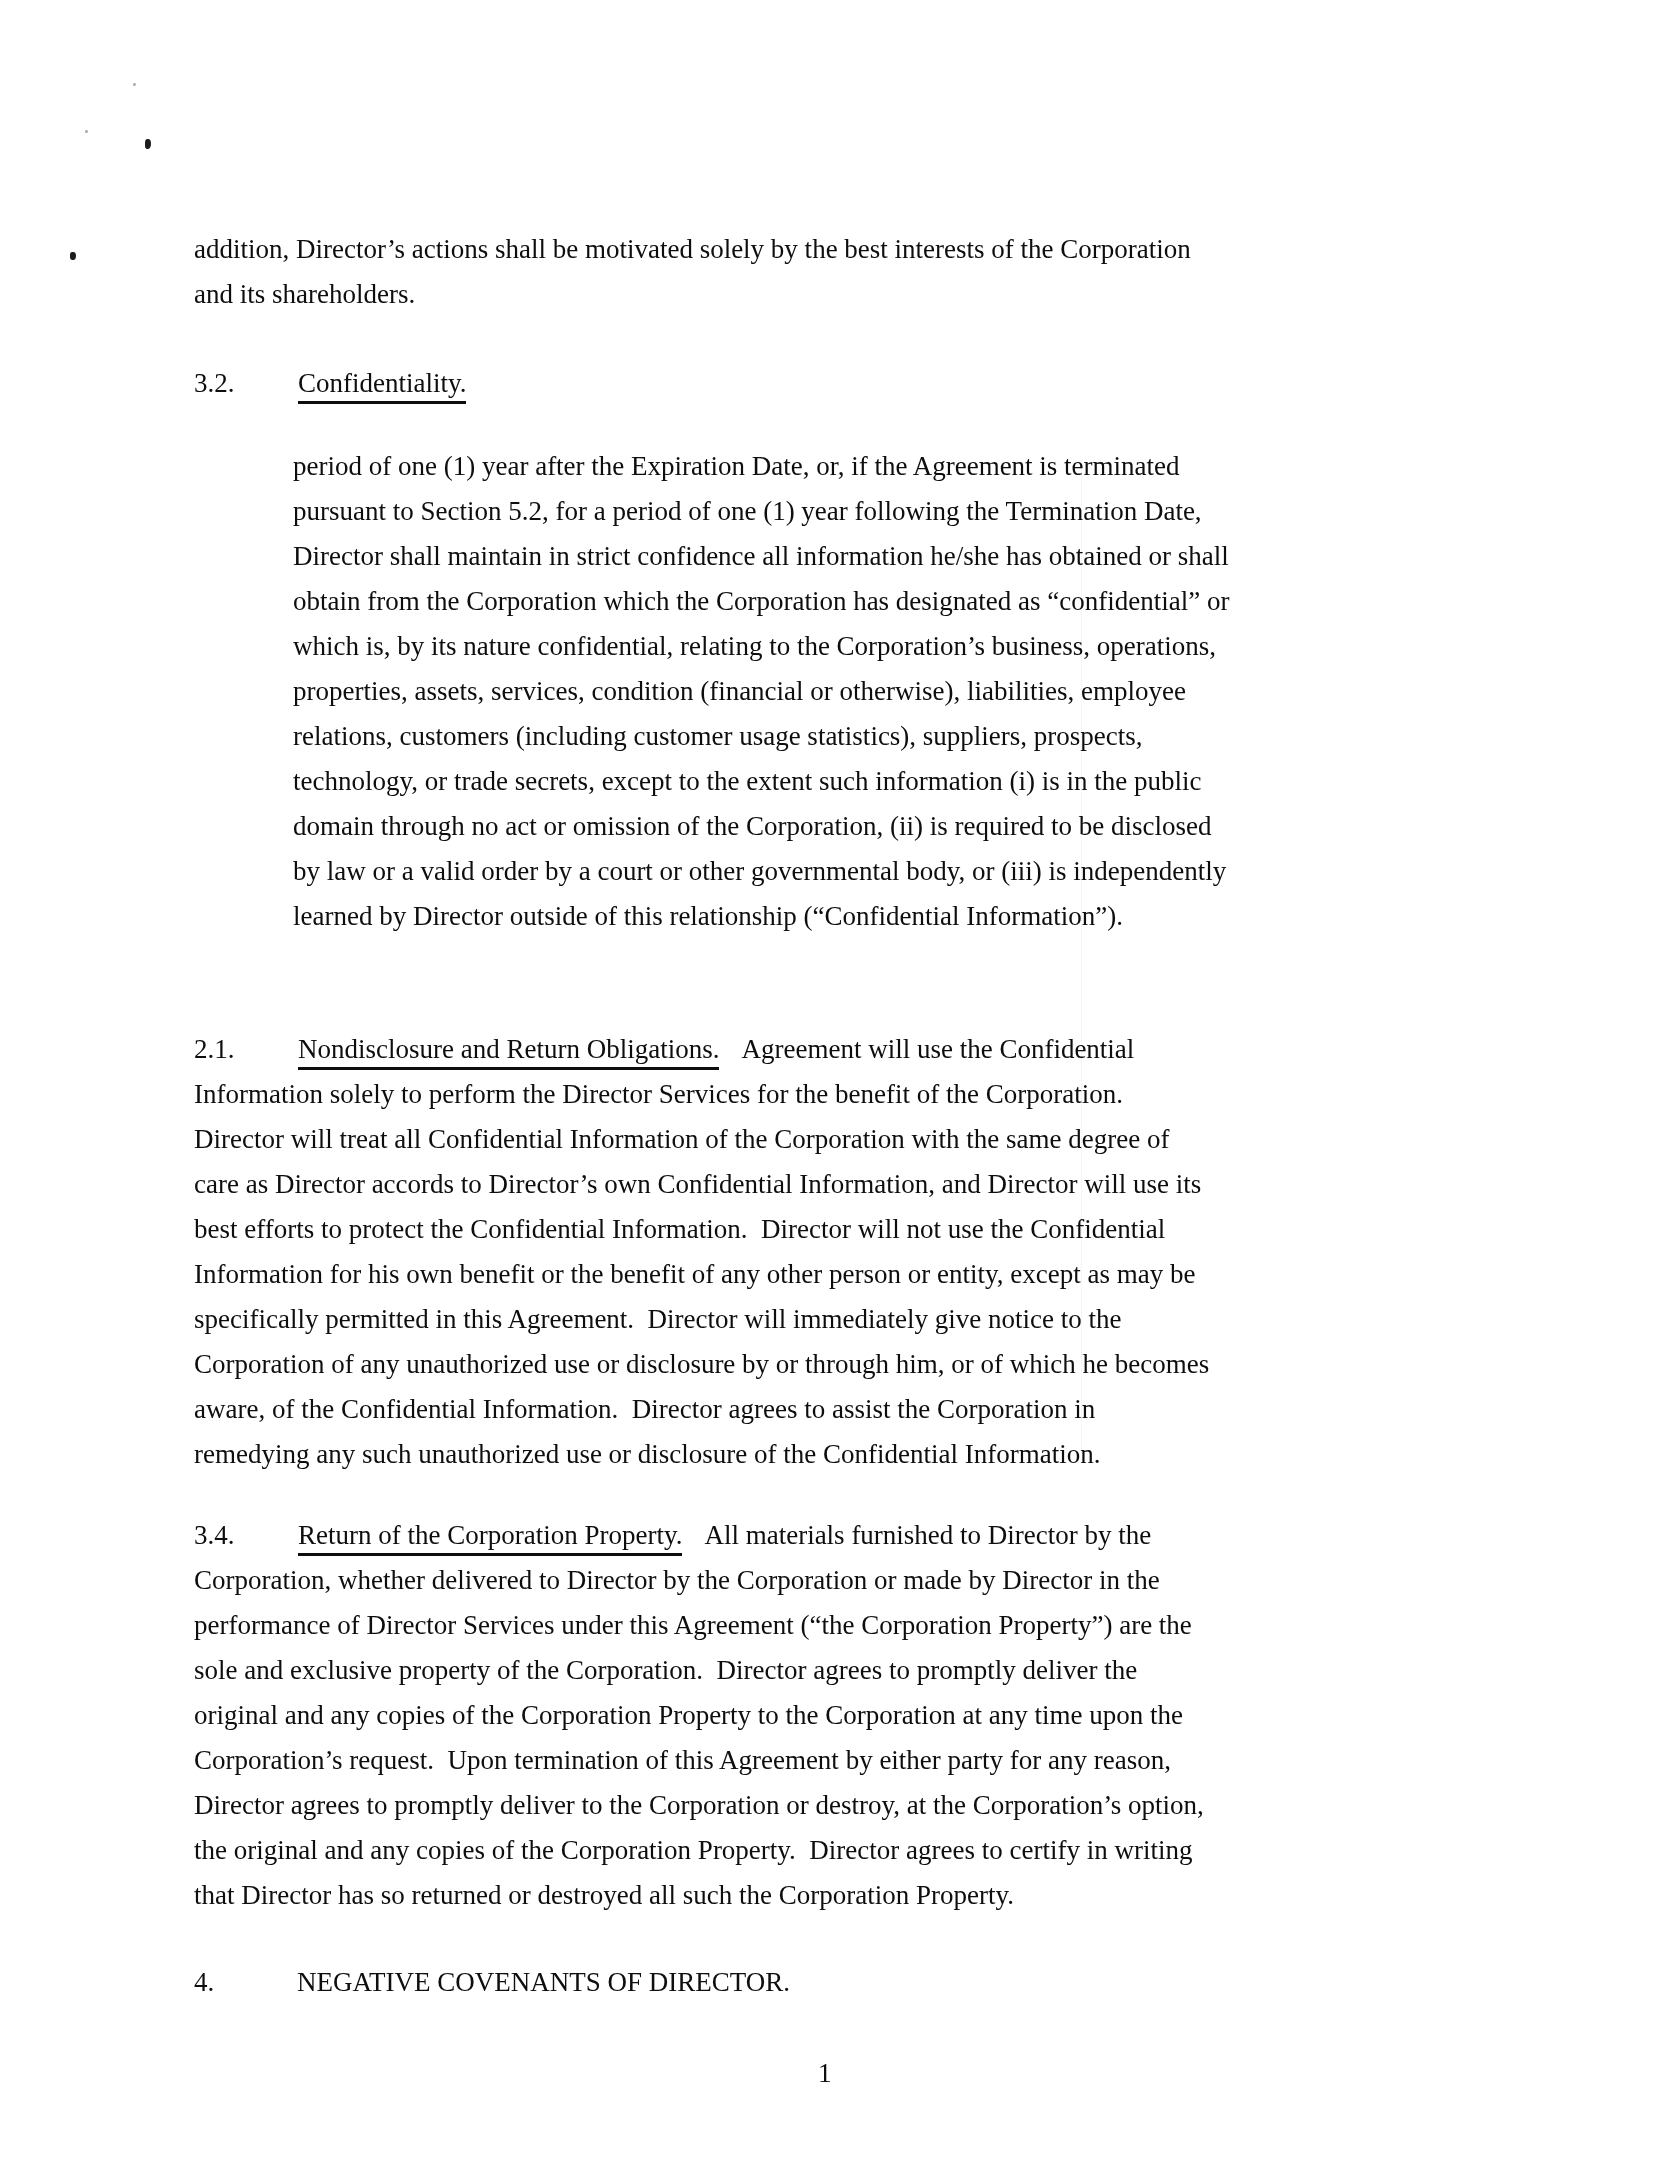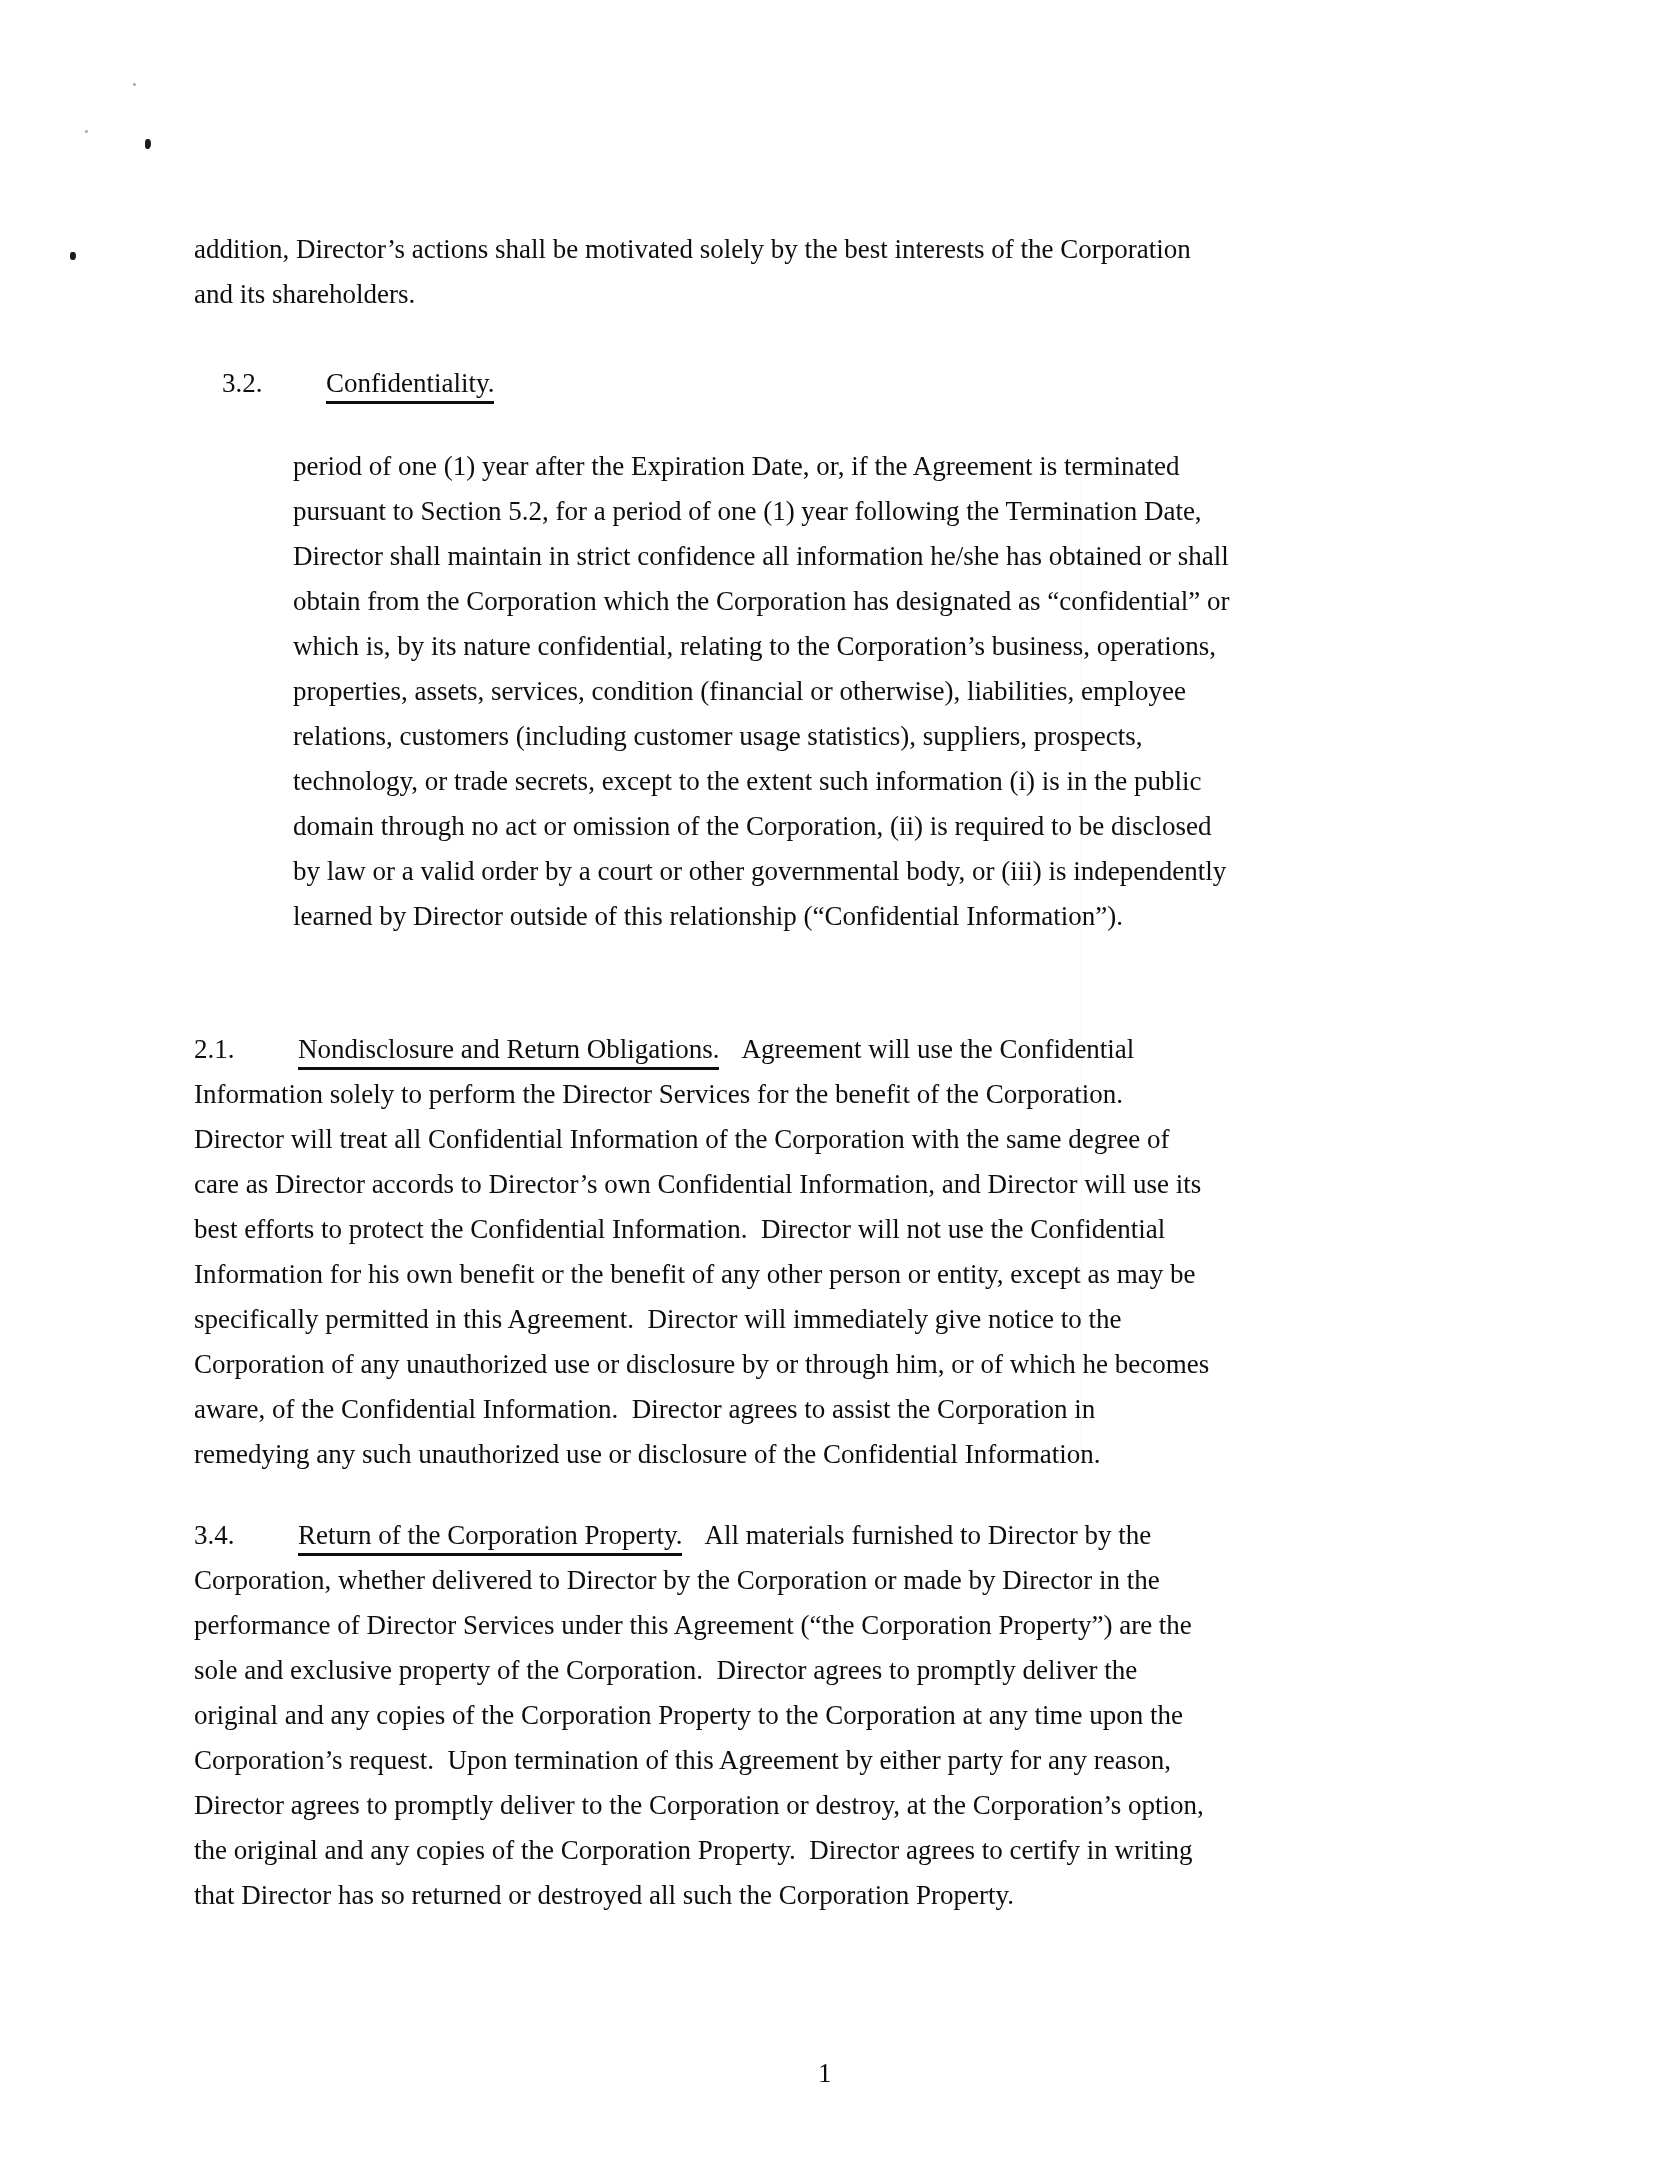--- a/index.html
+++ b/index.html
@@ -57,21 +57,21 @@
 
   <div class="speck" style="left:145px; top:139px; width:6px; height:10px;"></div>
   <div class="speck faint" style="left:133px; top:83px; width:3px; height:3px;"></div>
   <div class="speck faint" style="left:85px; top:130px; width:2.5px; height:2.5px;"></div>
   <div class="speck" style="left:70px; top:252px; width:5.5px; height:8px;"></div>
   <div class="foldline"></div>
 
   <div class="abs prewrap" style="left:194px; top:227px;">addition, Director’s actions shall be motivated solely by the best interests of the Corporation
 and its shareholders.</div>
 
-  <div class="abs" style="left:194px; top:361px;margin-left:28px;">
+  <div class="abs" style="left:194px; top:361px;">
     <span class="num w210">3.2.</span><span class="uheading">Confidentiality.</span>
   </div>
 
   <div class="abs" style="left:293px; top:444px;">
     <div class="prewrap">period of one (1) year after the Expiration Date, or, if the Agreement is terminated
 pursuant to Section 5.2, for a period of one (1) year following the Termination Date,
 Director shall maintain in strict confidence all information he/she has obtained or shall
 obtain from the Corporation which the Corporation has designated as “confidential” or
 which is, by its nature confidential, relating to the Corporation’s business, operations,
 properties, assets, services, condition (financial or otherwise), liabilities, employee
@@ -104,17 +104,20 @@
     <div class="prewrap">Corporation, whether delivered to Director by the Corporation or made by Director in the
 performance of Director Services under this Agreement (“the Corporation Property”) are the
 sole and exclusive property of the Corporation.  Director agrees to promptly deliver the
 original and any copies of the Corporation Property to the Corporation at any time upon the
 Corporation’s request.  Upon termination of this Agreement by either party for any reason,
 Director agrees to promptly deliver to the Corporation or destroy, at the Corporation’s option,
 the original and any copies of the Corporation Property.  Director agrees to certify in writing
 that Director has so returned or destroyed all such the Corporation Property.</div>
   </div>
 
+  <div class="abs" style="left:194px; top:1960px;">
+    <span class="num w208">4.</span><span>NEGATIVE COVENANTS OF DIRECTOR.</span>
+  </div>
 
   <div class="abs" style="left:818px; top:2051px;">1</div>
 
 </div>
 
 
 </body></html>

